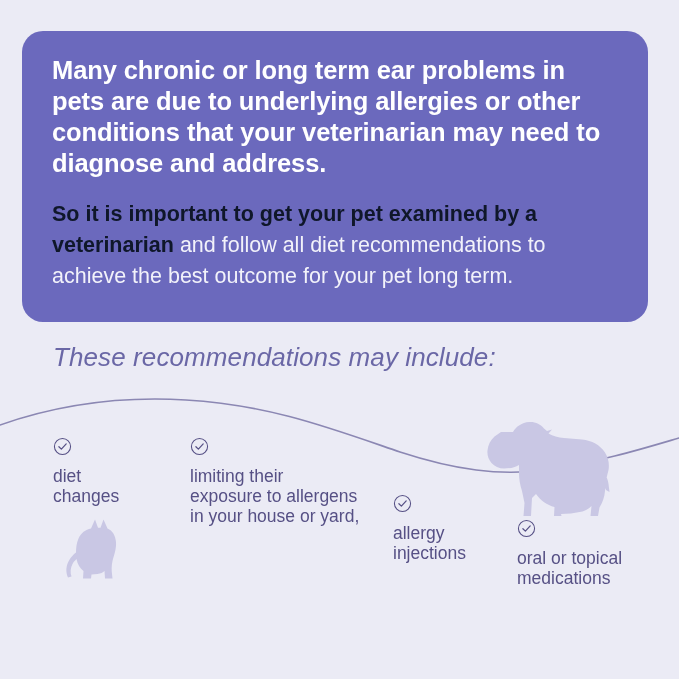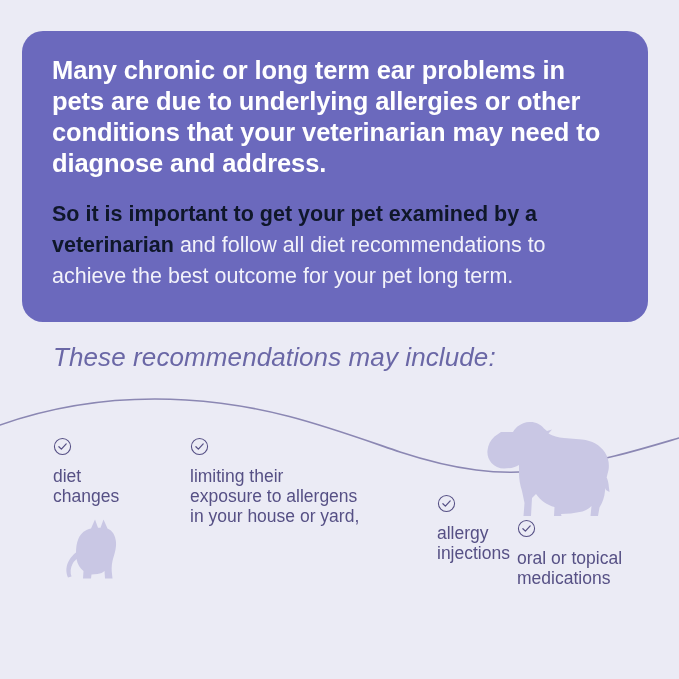--- a/index.html
+++ b/index.html
@@ -114,21 +114,21 @@
   .rec-label {
     display: block;
     color: #565085;
     font-size: 17.5px;
     line-height: 20px;
     white-space: pre-line;
   }
 
   .rec-item-0 { left: 53px; top: 437px; width: 110px; }
   .rec-item-1 { left: 166px; top: 437px; width: 200px; margin-left: 24px; }
-  .rec-item-2 { left: 393px; top: 494px; width: 150px; margin-left: 44px; }
+  .rec-item-2 { left: 393px; top: 494px; width: 150px; }
   .rec-item-3 { left: 517px; top: 519px; width: 170px; }
 </style>
 </head>
 <body>
 
 <div id="infographic">
 
   <div class="callout-card">
     <p class="callout-heading">Many chronic or long term ear problems in pets are due to underlying allergies or other conditions that your veterinarian may need to diagnose and address.</p>
     <p class="callout-body">

